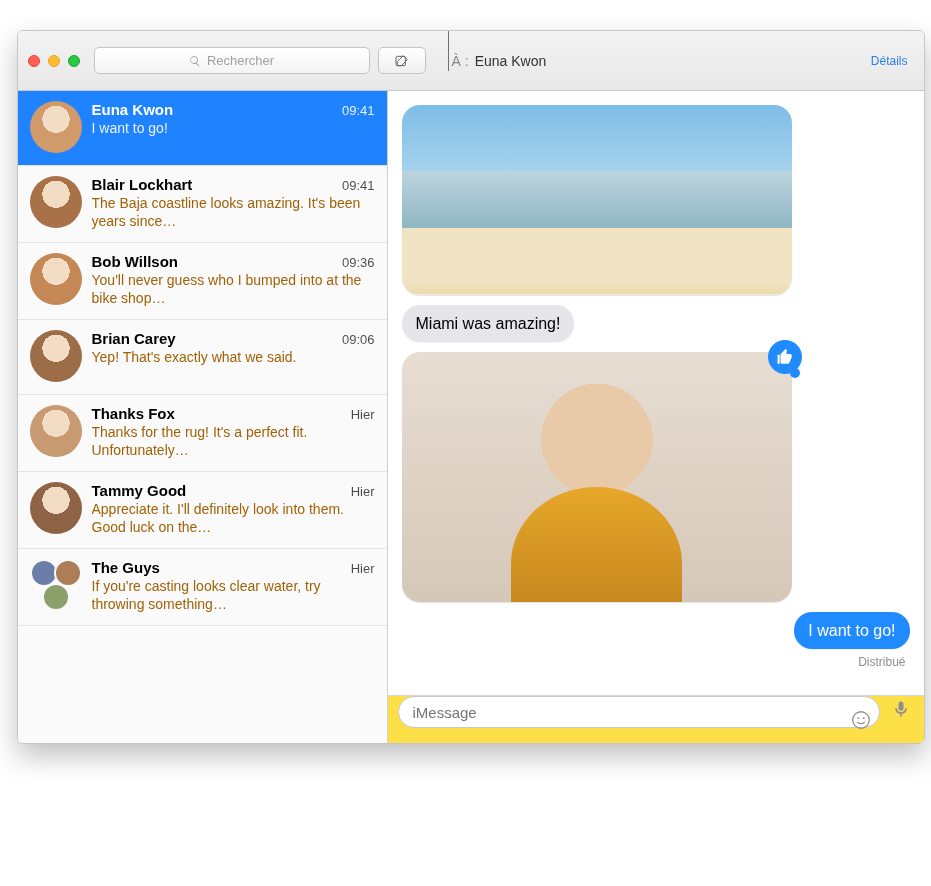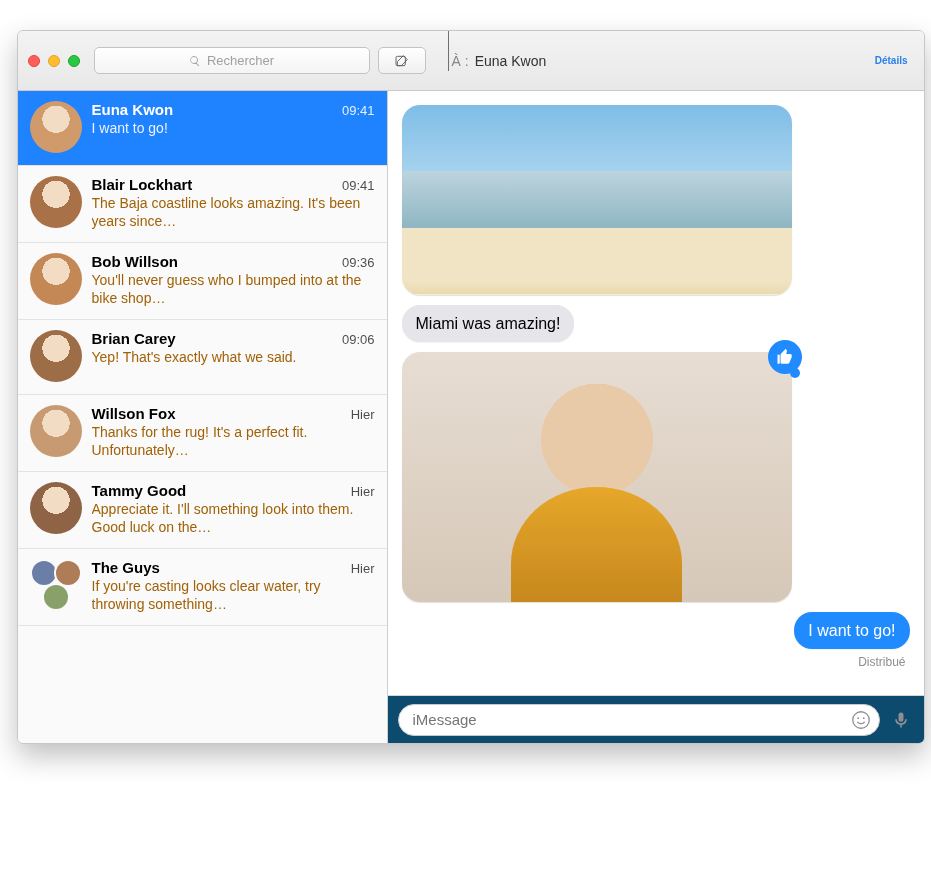--- a/index.html
+++ b/index.html
@@ -63,23 +63,22 @@
   .compose-btn svg { width:16px; height:16px; stroke:#5e5e5e; fill:none; stroke-width:1.4;}
   .to-field {
     display:flex; align-items:center; gap:6px;
     font-size: 14px;
     color:#333;
     margin-left: 18px;
   }
   .to-label { color:#888; }
   .details-link {
     margin-left:auto; margin-right: 6px;
-    color:#2a7fe8; font-size: 10px;
+    color:#2a7fe8; font-size: 12px;
     cursor:pointer;
-    font-weight:bold;
   }
 
   
   .body-area { flex:1; display:flex; min-height:0;}
   .sidebar {
     width: 370px;
     border-right:1px solid #cfcfcf;
     background:#fafafa;
     overflow-y:auto;
   }
@@ -166,22 +165,22 @@
   .tapback::after{
     content:""; position:absolute; width:10px; height:10px; border-radius:50%;
     background:#1f8bff; bottom:-4px; right:2px;
   }
   .receipt { align-self:flex-end; font-size:12px; color:#8e8e93; margin-top:-4px; margin-right:4px;}
   .photo-wrap { position:relative; align-self:flex-start;}
   .photo-wrap.big .photo-bubble { width:390px; height:250px;}
   
   .compose-row {
     height:48px; border-top:1px solid #d6d6d6;
-    display:flex; align-items:center; padding:0 10px; gap:8px;
-    background:#0c4a6e;
+    display:flex; padding:0 10px; gap:8px;
+    background:#fde047;
   }
   .msg-input {
     flex:1; height:32px; border:1px solid #c9c9c9; border-radius:16px;
     padding:0 40px 0 14px; font-size:15px; color:#000;
     background:#fff; position:relative;
   }
   .msg-input-wrap { flex:1; position:relative; display:flex;}
   .sticker-btn {
     position:absolute; right:8px; top:50%; transform:translateY(-50%);
     width:22px; height:22px;
@@ -274,34 +273,34 @@
               <span class="conv-name">Brian Carey</span>
               <span class="conv-time">09:06</span>
             </div>
             <div class="conv-preview">Yep! That's exactly what we said.</div>
           </div>
         </div>
         <div class="conv-item">
           <div class="avatar" style="background: radial-gradient(circle at 50% 35%, rgb(242, 220, 196) 0px, rgb(242, 220, 196) 32%, rgb(199, 154, 114) 32%, rgb(199, 154, 114) 100%);"></div>
           <div class="conv-body">
             <div class="conv-top">
-              <span class="conv-name">Willson Fox</span>
+              <span class="conv-name">Thanks Fox</span>
               <span class="conv-time">Hier</span>
             </div>
             <div class="conv-preview">Thanks for the rug! It's a perfect fit. Unfortunately…</div>
           </div>
         </div>
         <div class="conv-item">
           <div class="avatar" style="background: radial-gradient(circle at 50% 35%, rgb(242, 220, 196) 0px, rgb(242, 220, 196) 32%, rgb(143, 99, 70) 32%, rgb(143, 99, 70) 100%);"></div>
           <div class="conv-body">
             <div class="conv-top">
               <span class="conv-name">Tammy Good</span>
               <span class="conv-time">Hier</span>
             </div>
-            <div class="conv-preview">Appreciate it. I'll something look into them. Good luck on the…</div>
+            <div class="conv-preview">Appreciate it. I'll definitely look into them. Good luck on the…</div>
           </div>
         </div>
         <div class="conv-item">
           <div class="grp-avatar">
             <div class="mini a"></div>
             <div class="mini b"></div>
             <div class="mini c"></div>
           </div>
           <div class="conv-body">
             <div class="conv-top">

